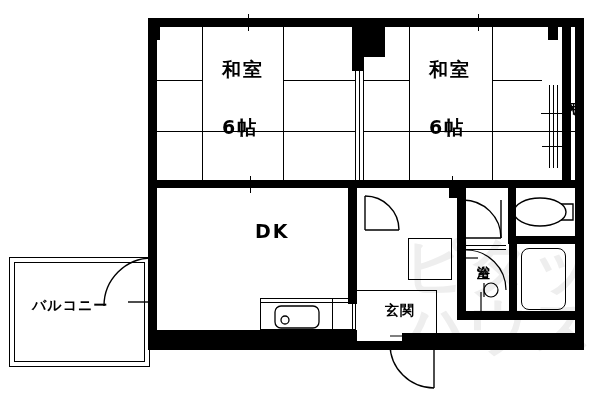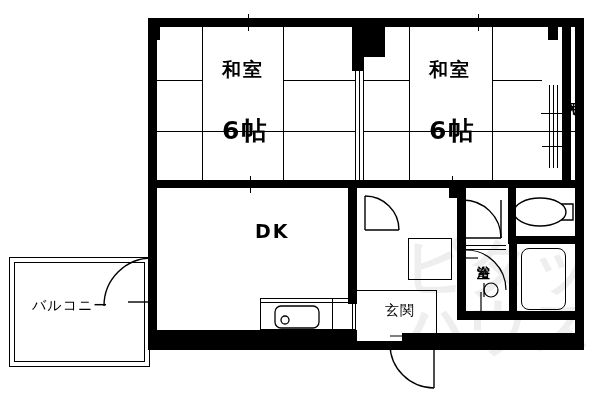--- a/index.html
+++ b/index.html
@@ -42,26 +42,26 @@
     color: #000000;
     white-space: nowrap;
     letter-spacing: 2px;
     line-height: 1;
   }
   .label-room {
     font-size: 19px;
     font-weight: bold;
   }
   .label-size {
-    font-size: 25px;
+    font-size: 19px;
     font-weight: bold;
   }
   .label-small {
     font-size: 14px;
-    font-weight: normal;
+    font-weight: bold;
     letter-spacing: 1px;
   }
   .label-vert {
     font-size: 13px;
     font-weight: bold;
     writing-mode: vertical-rl;
     text-orientation: upright;
     letter-spacing: 0px;
   }
   svg.ov {

